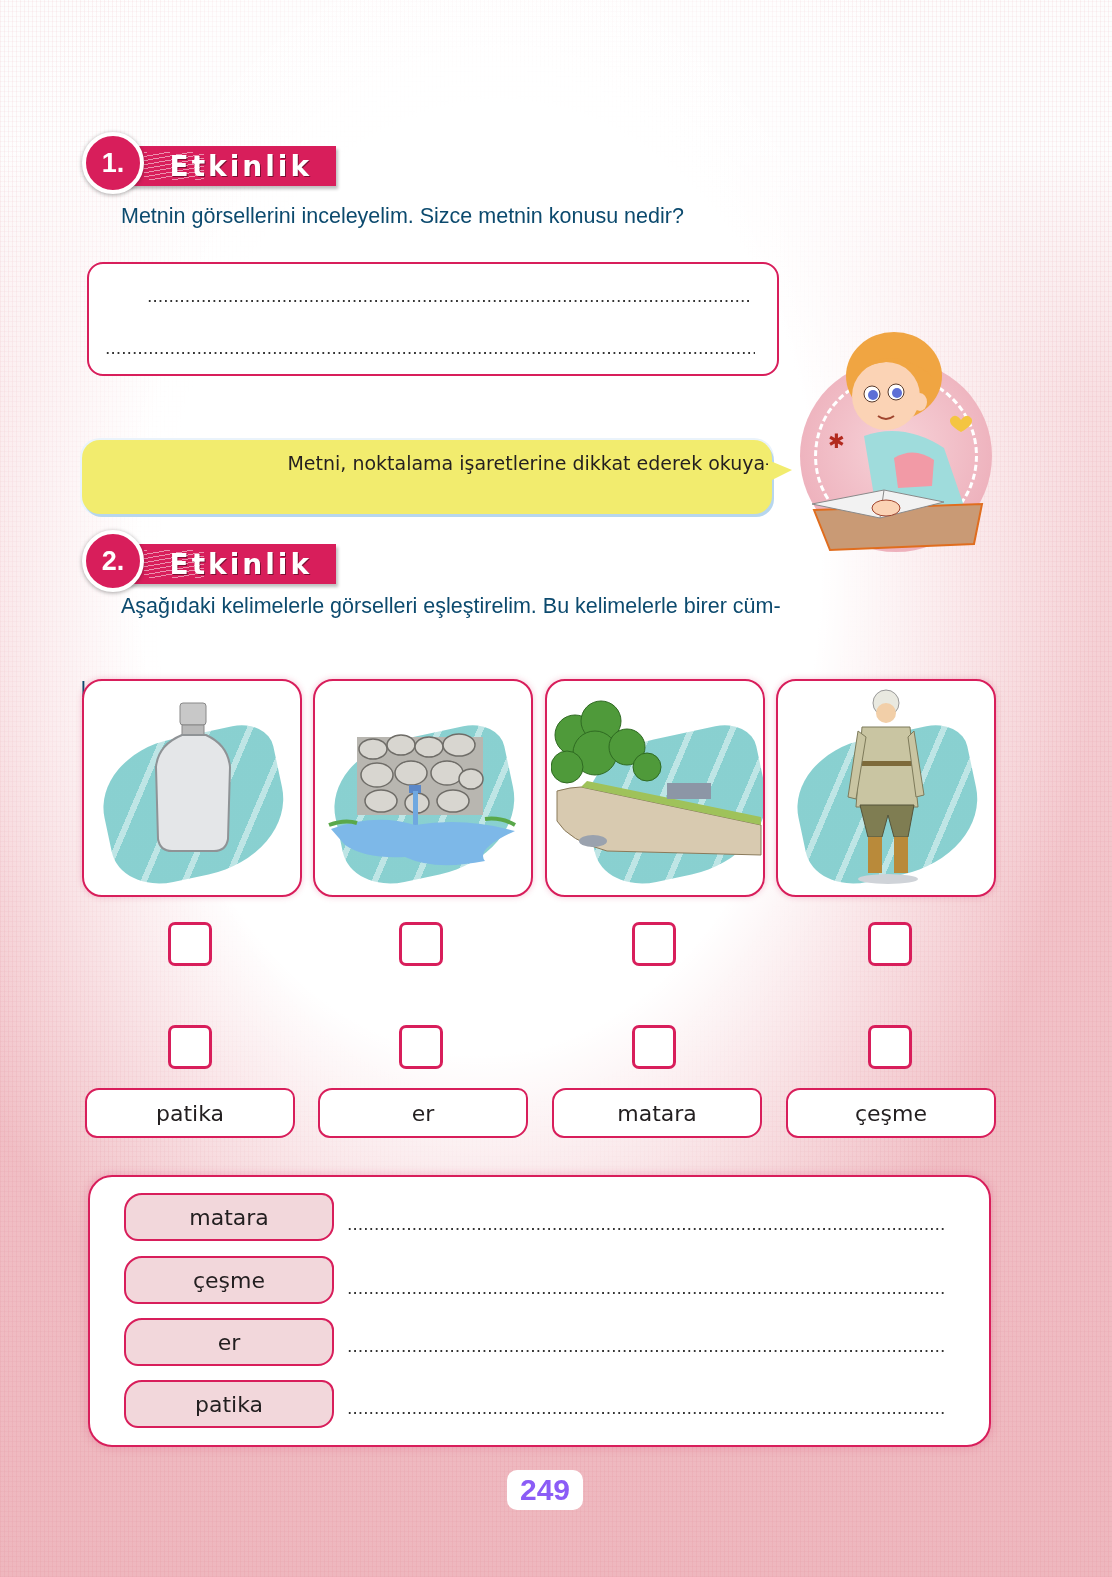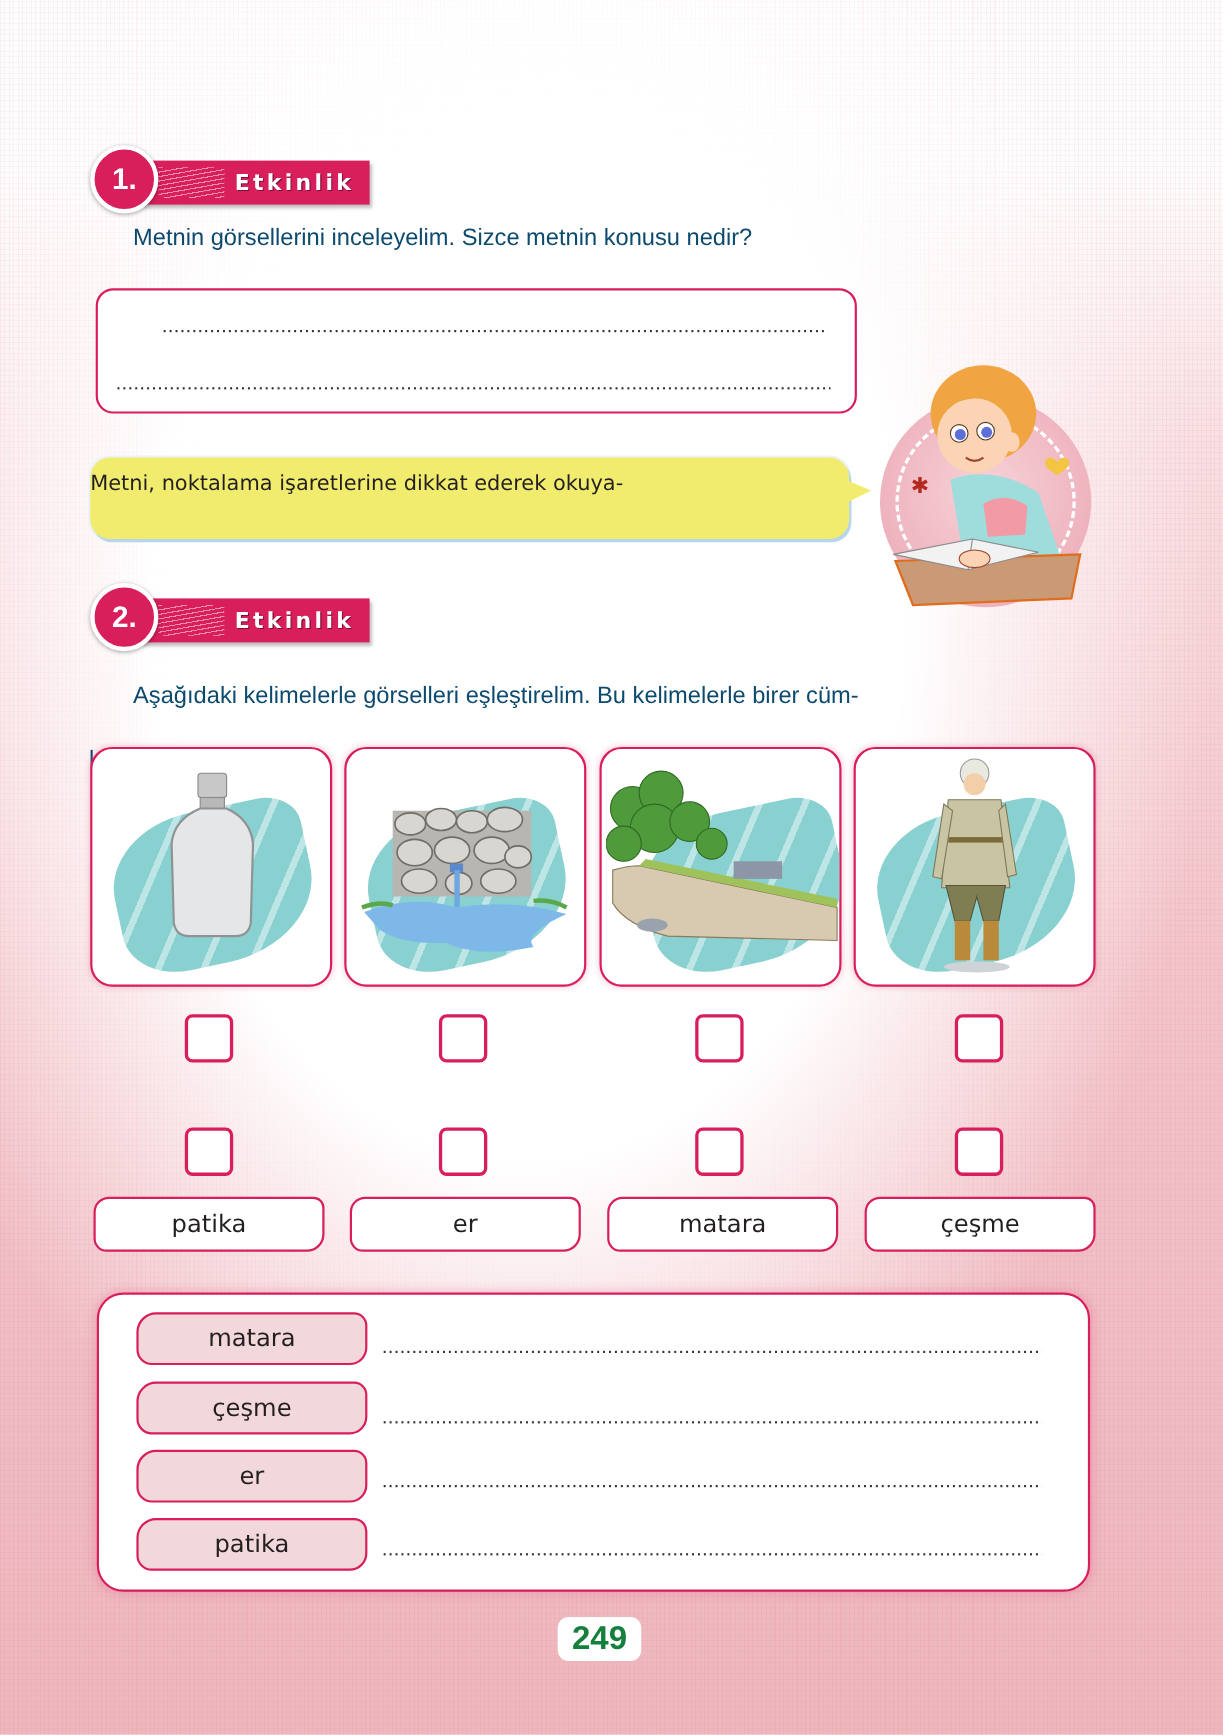--- a/index.html
+++ b/index.html
@@ -26,22 +26,22 @@
   .etk { position: absolute; height: 64px; width: 270px; }
   .etk .circle {
     position: absolute; left: 0; top: 0; width: 62px; height: 62px; border-radius: 50%;
     background: #d81e5b; border: 4px solid #ffffff; box-shadow: 0 1px 4px rgba(0,0,0,0.35);
     color: #fff; font-weight: bold; font-size: 27px; display: flex; align-items: center; justify-content: center;
     z-index: 2; font-family: "Liberation Sans", sans-serif;
   }
   .etk .band {
     position: absolute; left: 44px; top: 14px; width: 210px; height: 40px; background: #d81e5b;
     box-shadow: 2px 3px 3px rgba(0,0,0,0.25);
-    color: #fff; font-weight: bold; font-size: 20px; letter-spacing: 3px;
-    display: flex; align-items: center; justify-content: flex-end; padding-right: 14px;
+    color: #fff; font-weight: bold; font-size: 28px; letter-spacing: 3px;
+    display: flex; align-items: center; justify-content: flex-end; padding-right: 24px;
     font-family: "DejaVu Sans", sans-serif;
     text-shadow: 1px 1px 0 #7a0f33;
   }
   .etk .band::before {
     content: ""; position: absolute; left: 18px; top: 6px; width: 60px; height: 28px;
     background: repeating-linear-gradient(170deg, rgba(255,255,255,0.5) 0 1px, transparent 1px 4px);
   }
 
   .para { position: absolute; font-size: 21.5px; line-height: 32px; color: #0c4a6e; }
 
@@ -49,25 +49,25 @@
     position: absolute; left: 87px; top: 262px; width: 692px; height: 114px;
     border: 2.5px solid #d81e5b; border-radius: 16px; background: #fff;
   }
   .dotline {
     position: absolute; height: 2px;
     background-image: radial-gradient(circle, #333 0.9px, transparent 1.1px);
     background-size: 5.4px 2px; background-repeat: repeat-x;
   }
 
   .bubble {
-    position: absolute; left: 82px; top: 416px; width: 690px; height: 74px;
+    position: absolute; left: 82px; top: 440px; width: 690px; height: 74px;
     background: #f2ec6e; border-radius: 18px;
     box-shadow: 2px 3px 0 #b7d6ee, 0 0 0 2px #eaf3fb;
     font-family: "DejaVu Sans", sans-serif; font-size: 19px; line-height: 27px; color: #231f20;
-    padding: 10px 0 0 0; text-align: left;
+    padding: 10px 0 0 0; text-align: right;
   }
   .bubble::after {
     content: ""; position: absolute; right: -20px; top: 20px;
     border-left: 24px solid #f2ec6e; border-top: 10px solid transparent; border-bottom: 12px solid transparent;
   }
 
   .girl-circle {
     position: absolute; left: 800px; top: 360px; width: 192px; height: 192px; border-radius: 50%;
     background: radial-gradient(circle at 50% 45%, #f7d2d8 0%, #eaa5b2 100%);
   }
@@ -104,21 +104,21 @@
   }
   .tag {
     position: absolute; left: 124px; width: 210px; height: 48px;
     background: #f2d7db; border: 2px solid #d81e5b; border-radius: 18px 12px 16px 14px;
     font-family: "DejaVu Sans", sans-serif; font-size: 22px; color: #231f20;
     display: flex; align-items: center; justify-content: center;
   }
 
   .pagenum {
     position: absolute; left: 507px; top: 1470px; width: 76px; height: 40px; border-radius: 10px;
-    background: #fff; font-weight: bold; font-size: 30px; color: #15803d;
+    background: #fff; font-weight: bold; font-size: 30px; color: #8b5cf6;
     display: flex; align-items: center; justify-content: center;
     font-family: "Liberation Sans", sans-serif;
   }
 </style>
 </head>
 <body>
 
 <div class="tex"></div>
 
 <div class="etk" style="left:82px; top:132px;">
@@ -167,21 +167,21 @@
     <text x="34" y="130" font-size="20" fill="#b22a1e" font-family="DejaVu Sans, sans-serif">✱</text>
     <path d="M172 98 q-8 -10 -14 -2 q-4 8 14 18 q18 -10 14 -18 q-6 -8 -14 2 Z" fill="#f4c542" transform="translate(-4,6) scale(0.75) translate(56,30)"></path>
   </svg>
 </div>
 
 <div class="etk" style="left:82px; top:530px;">
   <div class="circle">2.</div>
   <div class="band">Etkinlik</div>
 </div>
 
-<div class="para" style="left:121px; top:616px;">Aşağıdaki kelimelerle görselleri eşleştirelim. Bu kelimelerle birer cüm-</div>
+<div class="para" style="left:121px; top:590px;">Aşağıdaki kelimelerle görselleri eşleştirelim. Bu kelimelerle birer cüm-</div>
 <div class="para" style="left:81px; top:638px;margin-top:36px;">le kuralım.</div>
 
 <div class="card" style="left:82px;">
   <div class="swash"></div>
   <svg class="abs" style="left:60px; top:18px;" width="100" height="160" viewBox="0 0 100 160">
     <rect x="36" y="4" width="26" height="22" rx="3" fill="#c8c8c8" stroke="#888"></rect>
     <rect x="38" y="26" width="22" height="10" fill="#b8b8b8" stroke="#888"></rect>
     <path d="M38 36 L62 36 Q84 46 86 68 L84 140 Q82 152 70 152 L28 152 Q16 152 14 140 L12 68 Q14 46 38 36 Z" fill="#e4e6e8" stroke="#8f9396" stroke-width="2"></path>
   </svg>
 </div>

